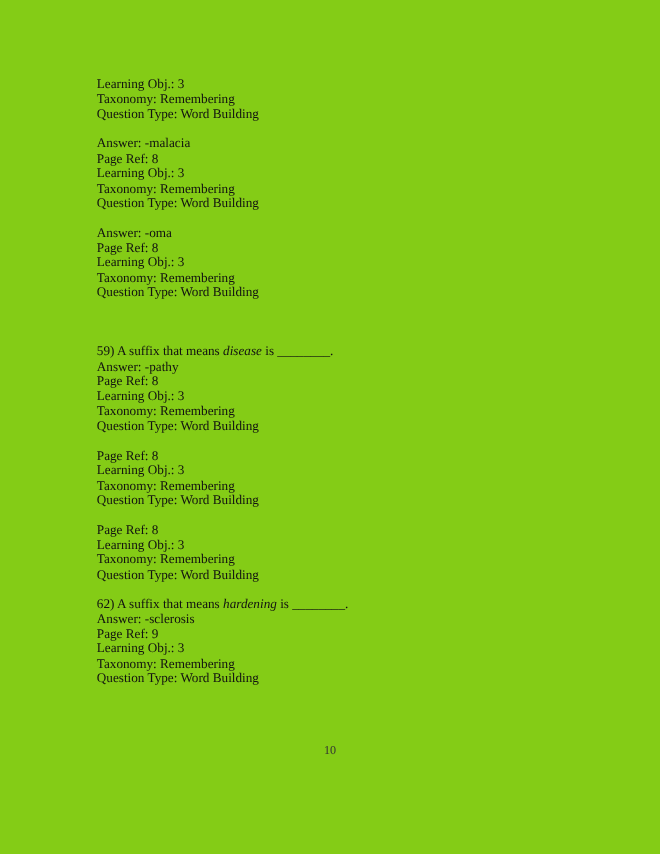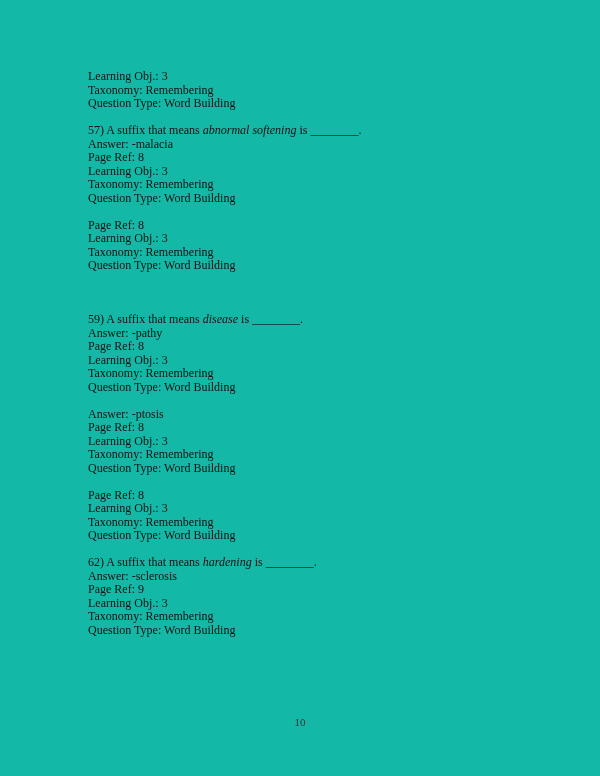--- a/index.html
+++ b/index.html
@@ -1,69 +1,68 @@
 <!DOCTYPE html>
 <html><head>
   <meta charset="utf-8">
   <style>
     html, body { margin: 0; padding: 0; background: #ffffff; }
     body { width: 600px; height: 776px; position: relative; overflow: hidden;
            font-family: "Liberation Serif", serif; font-size: 12px; color: #111; }
-    .page { position: absolute; left: 0; top: 0; width: 600px; height: 776px; background: #14b8a6; }
+    .page { position: absolute; left: 0; top: 0; width: 600px; height: 776px; background: #84cc16; }
     .content { position: absolute; left: 88px; top: 70px; width: 440px; }
     .line { height: 13.5px; line-height: 13.5px; white-space: nowrap; }
     .gap { height: 13.5px; }
     .gap-big { height: 40.5px; }
     em { font-style: italic; }
-    .page-number { position: absolute; top: 716px; left: 0; width: 600px; text-align: center;
+    .page-number { position: absolute; top: 676px; left: 0; width: 600px; text-align: center;
                    font-size: 11px; color: #333; }
   </style>
 </head>
 <body>
 
 <div class="page">
   <div class="content">
 
     <div>
       <div class="line">Learning Obj.:  3</div>
       <div class="line">Taxonomy:  Remembering</div>
       <div class="line">Question Type:  Word Building</div>
     </div>
     <div class="gap"></div>
 
     <div>
-      <div class="line"><span>57)</span> <span>A suffix that means </span><em>abnormal softening</em><span> is ________.</span></div>
       <div class="line">Answer:  -malacia</div>
       <div class="line">Page Ref: 8</div>
       <div class="line">Learning Obj.:  3</div>
       <div class="line">Taxonomy:  Remembering</div>
       <div class="line">Question Type:  Word Building</div>
     </div>
     <div class="gap"></div>
 
     <div>
+      <div class="line">Answer:  -oma</div>
       <div class="line">Page Ref: 8</div>
       <div class="line">Learning Obj.:  3</div>
       <div class="line">Taxonomy:  Remembering</div>
       <div class="line">Question Type:  Word Building</div>
     </div>
     <div class="gap-big"></div>
 
     <div>
       <div class="line"><span>59)</span> <span>A suffix that means </span><em>disease</em><span> is ________.</span></div>
       <div class="line">Answer:  -pathy</div>
       <div class="line">Page Ref: 8</div>
       <div class="line">Learning Obj.:  3</div>
       <div class="line">Taxonomy:  Remembering</div>
       <div class="line">Question Type:  Word Building</div>
     </div>
     <div class="gap"></div>
 
     <div>
-      <div class="line">Answer:  -ptosis</div>
       <div class="line">Page Ref: 8</div>
       <div class="line">Learning Obj.:  3</div>
       <div class="line">Taxonomy:  Remembering</div>
       <div class="line">Question Type:  Word Building</div>
     </div>
     <div class="gap"></div>
 
     <div>
       <div class="line">Page Ref: 8</div>
       <div class="line">Learning Obj.:  3</div>

